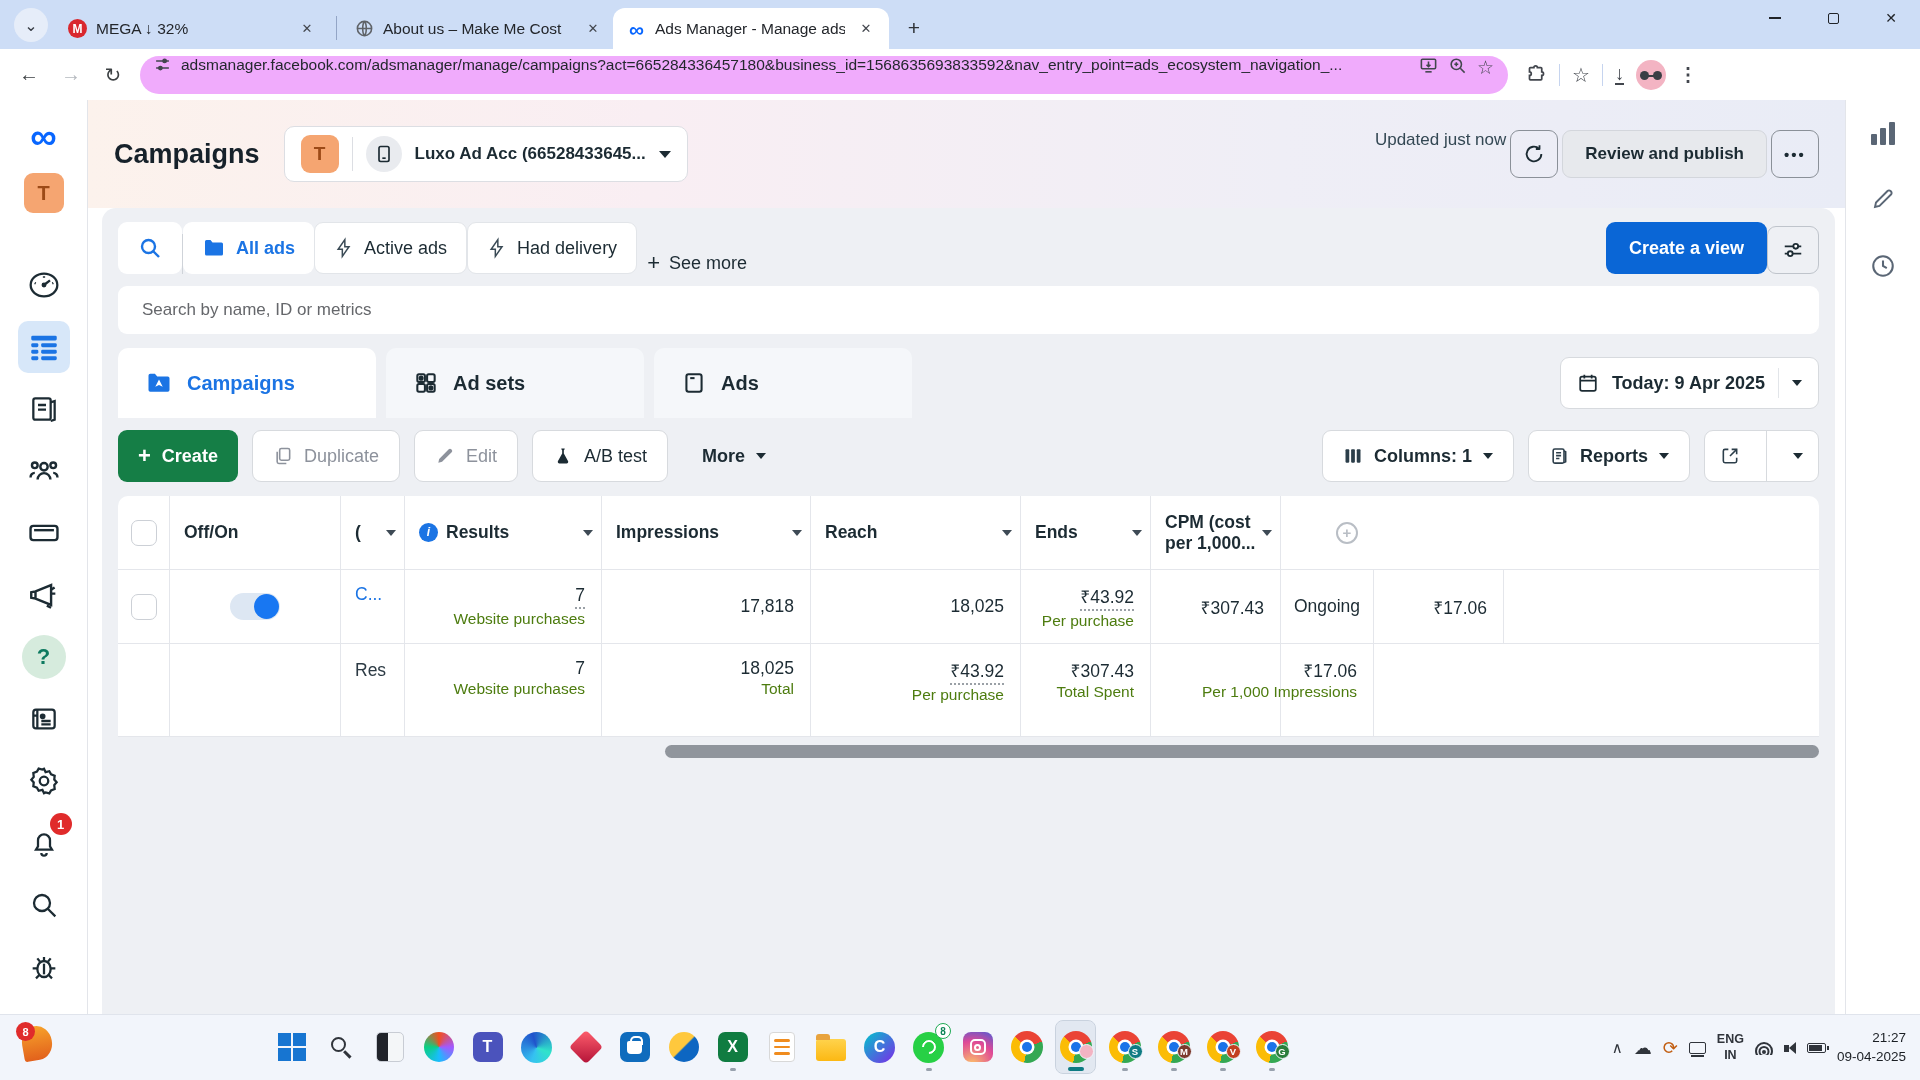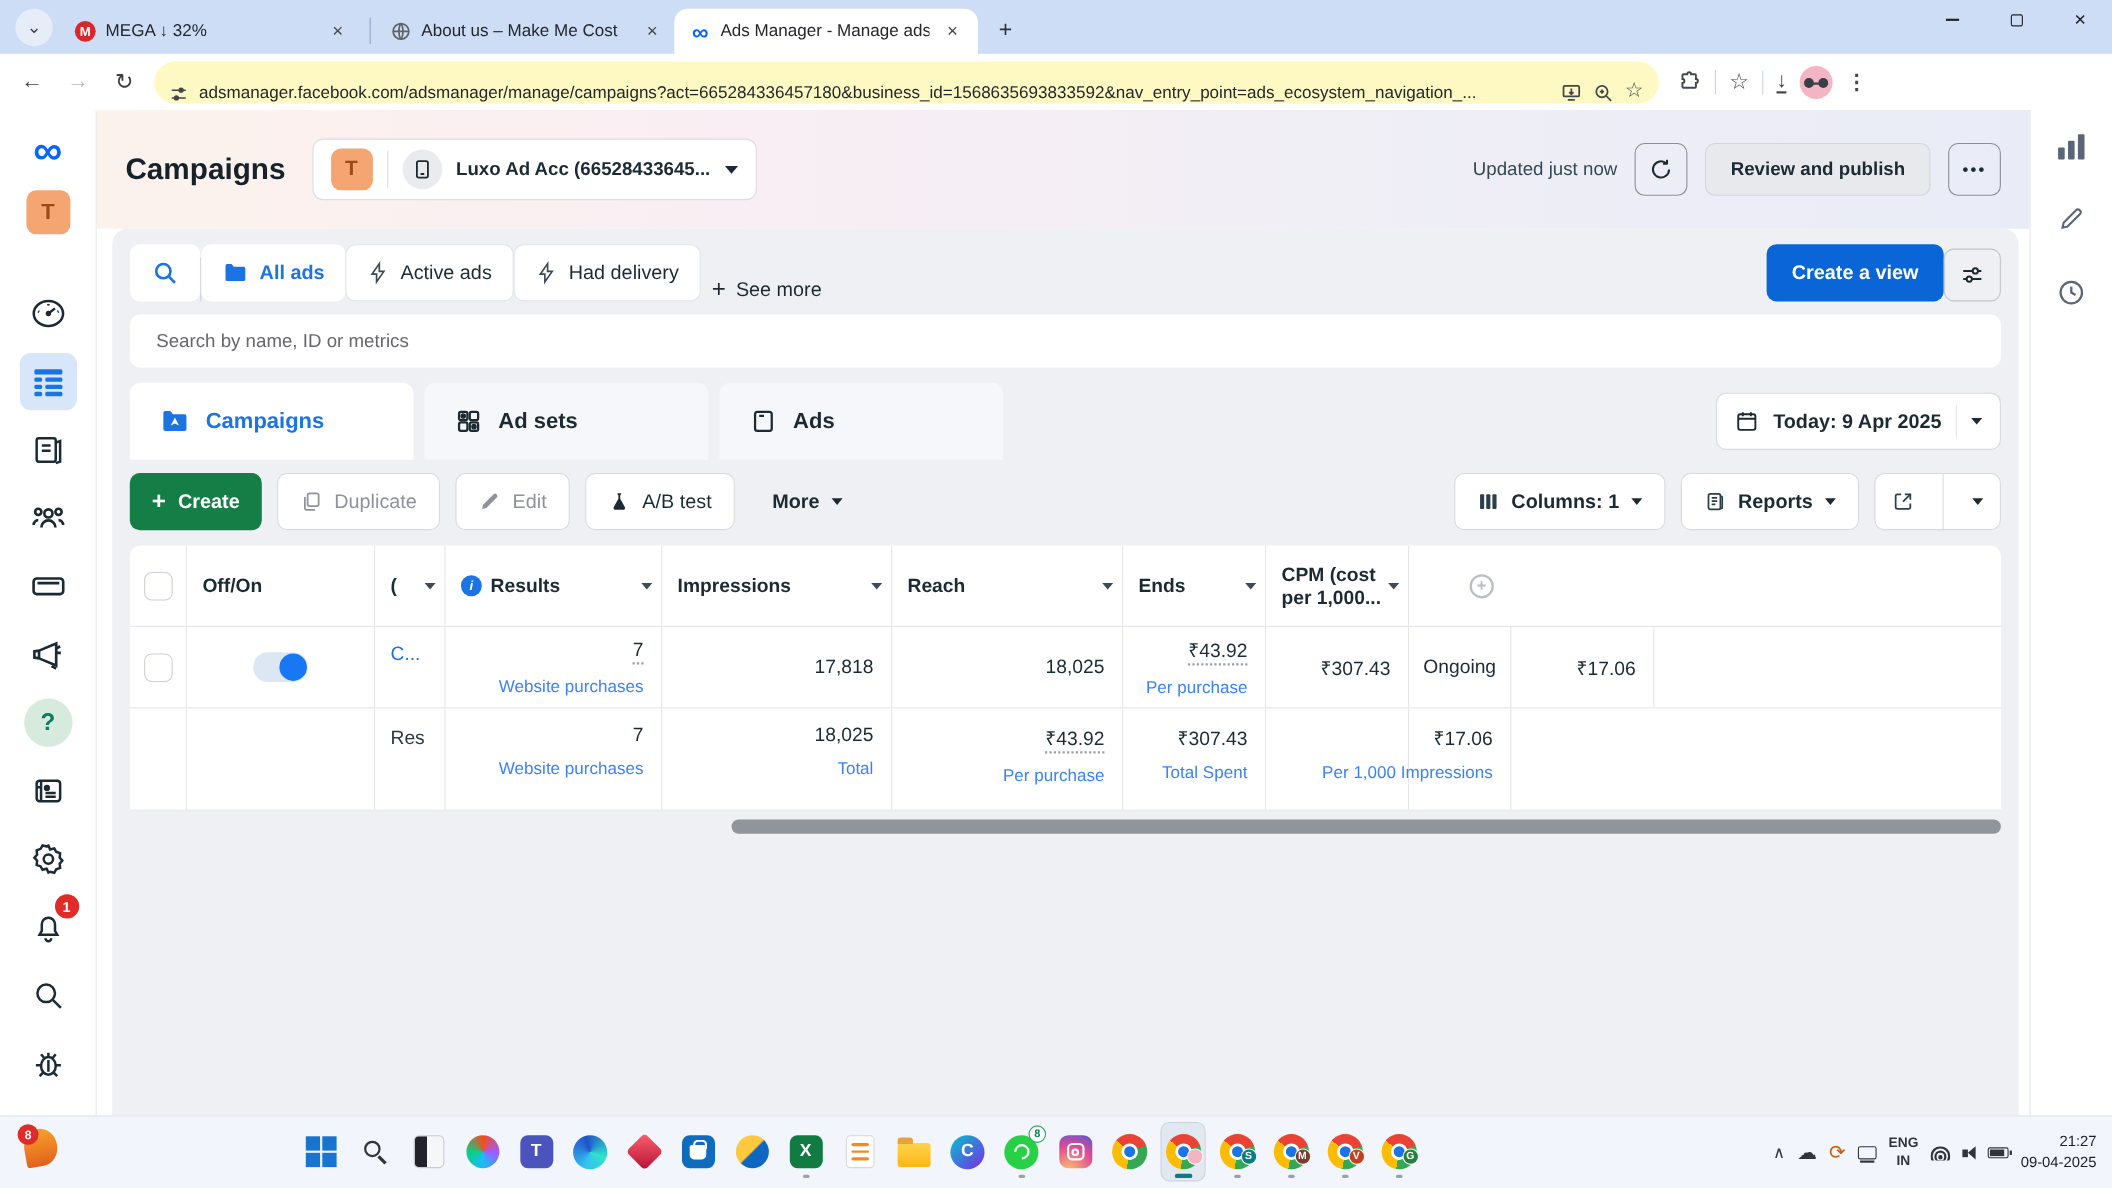--- a/index.html
+++ b/index.html
@@ -18,21 +18,21 @@
 .fav.meta{color:#0866ff;font-weight:bold;font-size:21px;display:grid;place-items:center;line-height:1}
 .tabdiv{width:1px;height:24px;background:#93a5c6;margin:0 4px 9px}
 .newtab{width:30px;height:30px;margin:0 0 6px 10px;border-radius:50%;display:grid;place-items:center;font-size:21px;color:#2f3338}
 .winctl{position:absolute;top:0;right:0;height:36px;display:flex}
 .wbtn{width:58px;height:36px;display:grid;place-items:center;color:#202328;font-size:14px}
 .wmin{width:12px;height:2px;background:#202328}
 .wmax{width:11px;height:11px;border:1.4px solid #202328;border-radius:2px}
 .toolbar{position:absolute;top:49px;left:0;right:0;height:51px;background:#fff;display:flex;align-items:center;padding:0 10px;gap:4px}
 .nbt{width:38px;height:38px;border-radius:50%;display:grid;place-items:center;font-size:20px;color:#3c4043}
 .nbt.dis{color:#b4b8be}
-.omni{width:1368px;height:38px;background:#fef9c3;border-radius:19px;display:flex;align-items:flex-end;padding:0 14px;gap:10px;margin-left:4px}
+.omni{width:1368px;height:38px;background:#f0abfc;border-radius:19px;display:flex;align-items:flex-start;padding:0 14px;gap:10px;margin-left:4px}
 .url{flex:1;font-size:15.5px;color:#24282e;white-space:nowrap;overflow:hidden}
 .oic{color:#42464d}
 .extrow{display:flex;align-items:center;gap:12px;margin-left:14px}
 .exdiv{width:1px;height:22px;background:#c6d4ef}
 .avatar{width:30px;height:30px;border-radius:50%;background:#f3b4c3;position:relative}
 .avatar i{position:absolute;top:11px;width:9px;height:9px;border-radius:50%;background:#3a3f45}
 .avatar i.l{left:4px}.avatar i.r{right:4px}
 .avatar b{position:absolute;top:15px;left:12px;width:6px;height:2px;background:#3a3f45}
 
 .desktop{position:absolute;top:100px;left:0;right:0;bottom:66px;display:flex;background:#fff}
@@ -50,21 +50,21 @@
 .main{flex:1;display:flex;flex-direction:column;min-width:0;background:#fff}
 .band{height:108px;background:linear-gradient(90deg,#fcf2ec 0%,#f9eef3 32%,#efeef6 68%,#e9ecf6 100%);display:flex;align-items:center;padding:0 26px;gap:24px;flex:none}
 .h1{font-size:27px;font-weight:bold;color:#16212a}
 .acct{height:56px;background:#fff;border:1px solid #dcdee3;border-radius:10px;display:flex;align-items:center;gap:13px;padding:0 16px}
 .ttile{width:38px;height:38px;border-radius:9px;background:#f5a571;color:#9c4a17;font-weight:bold;font-size:19px;display:grid;place-items:center}
 .adiv{width:1px;height:34px;background:#dcdee3}
 .acirc{width:36px;height:36px;border-radius:50%;background:#e9ebef;display:grid;place-items:center;color:#1c2b33}
 .aname{font-size:17px;font-weight:bold;color:#1c2b33}
 .car{width:0;height:0;border-left:6px solid transparent;border-right:6px solid transparent;border-top:7px solid #1c2b33}
 .car.sm{border-left-width:5px;border-right-width:5px;border-top-width:6px}
-.bandr{margin-left:auto;display:flex;align-items:center;gap:16px}
+.bandr{margin-left:auto;display:flex;align-items:flex-start;gap:4px}
 .updated{font-size:17px;color:#344854}
 .iconbtn{width:48px;height:48px;border:1px solid #8a9098;border-radius:9px;display:grid;place-items:center;background:transparent;color:#1c2b33}
 .btngrey{height:48px;padding:0 22px;background:#e7e9ed;border:1px solid #d3d6dc;border-radius:9px;font-size:17px;font-weight:bold;color:#1c2b33;display:flex;align-items:center}
 .dots3{font-size:15px;letter-spacing:2px;font-weight:bold}
 .panel{margin:0 10px 0 14px;background:#eef0f4;border-radius:14px 14px 0 0;flex:1;padding:14px 16px 0;display:flex;flex-direction:column;min-height:0}
 .frow{display:flex;align-items:flex-end;height:52px;flex:none}
 .sqsearch{width:64px;height:52px;background:#fff;border-radius:9px;display:grid;place-items:center;color:#1b74e4}
 .vdiv{width:1px;height:40px;background:#cfd3d9}
 .chip{height:52px;background:#fff;border-radius:9px;display:flex;align-items:center;gap:10px;padding:0 19px;font-size:18px;color:#1c2b33;border:1px solid #e2e5e9}
 .chip.all{border:none;color:#1b74e4;font-weight:bold}
@@ -97,21 +97,21 @@
 .r1{height:74px;border-bottom:1px solid #e4e6eb}
 .r2{height:93px;border-bottom:1px solid #e4e6eb}
 .cell{border-right:1px solid #e4e6eb;position:relative;min-width:0}
 .cell.last{border-right:none}
 .hc{display:flex;align-items:center;padding:0 22px 0 14px;font-size:17.5px;font-weight:bold;line-height:1.2;overflow:hidden;white-space:normal}
 .sc{position:absolute;right:8px;top:50%;margin-top:-3px;width:0;height:0;border-left:5px solid transparent;border-right:5px solid transparent;border-top:6px solid #3e4a55}
 .cb{width:26px;height:26px;border:1.5px solid #ccd0d6;border-radius:7px;background:#fff}
 .ctr{display:grid;place-items:center}
 .info{width:19px;height:19px;border-radius:50%;background:#1b74e4;color:#fff;font-size:12px;font-weight:bold;font-style:italic;display:grid;place-items:center;margin-right:8px;flex:none}
 .numc{display:flex;flex-direction:column;justify-content:center;align-items:flex-end;padding:0 16px;font-size:17.5px;color:#1c2b33}
-.sub{font-size:15.5px;color:#3b82f6;margin-top:12px}
+.sub{font-size:15.5px;color:#4d7c0f;margin-top:1px}
 .dot-u{border-bottom:2px dotted #9aa0a6;padding-bottom:1px}
 .linkc{color:#1b74e4;font-size:17.5px;padding:14px 0 0 14px}
 .namec{font-size:17.5px;color:#2c3a44;padding:16px 0 0 14px}
 .togl{width:50px;height:27px;border-radius:14px;background:#dde7f3;position:relative}
 .togl i{position:absolute;top:1px;right:1px;width:25px;height:25px;border-radius:50%;background:#1877f2}
 .addcol{display:flex;align-items:center;justify-content:flex-end;padding-right:16px}
 .pluscirc{width:22px;height:22px;border-radius:50%;border:2px solid #b9bec5;color:#b9bec5;font-size:15px;font-weight:bold;display:grid;place-items:center}
 .hscroll{height:28px;display:flex;align-items:center;flex:none}
 .thumb{margin-left:547px;flex:1;height:13px;background:#90959c;border-radius:7px}
 

